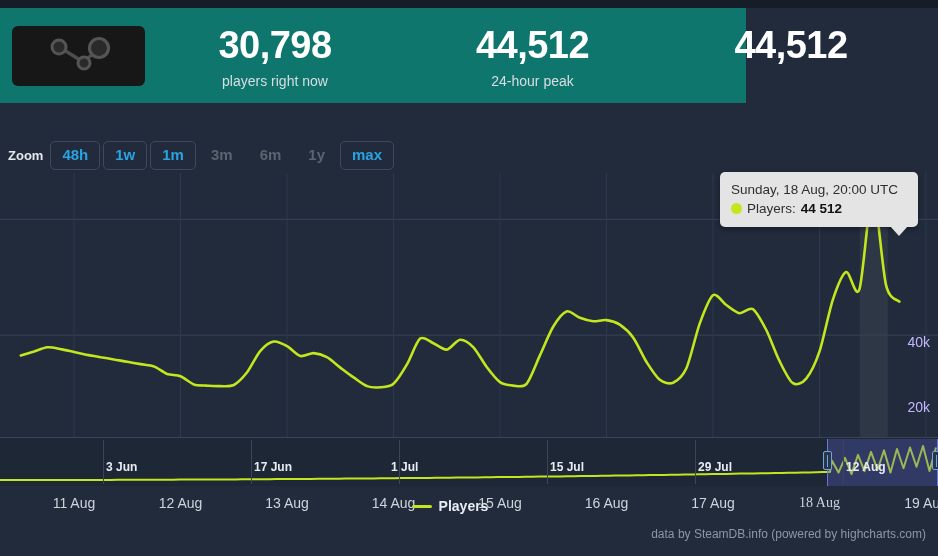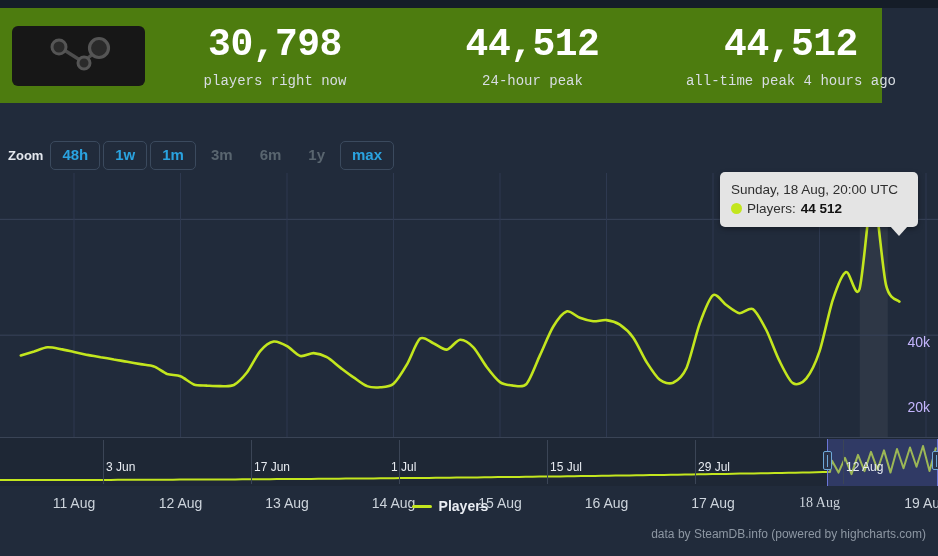--- a/index.html
+++ b/index.html
@@ -16,25 +16,24 @@
   }
   
   .top-strip {
     position: absolute; left: 0; top: 0;
     width: 938px; height: 8px;
     background: #151d28;
   }
   
   .header {
     position: absolute; left: 0; top: 8px;
-    width: 882px; height: 95px;
-    background: #4d7c0f;
+    width: 746px; height: 95px;
+    background: #0f766e;
     display: flex;
     align-items: center;
-    font-family: Liberation Mono, monospace;
   }
   .logo-box {
     position: absolute; left: 12px; top: 18px;
     width: 133px; height: 60px;
     background: #171717;
     border-radius: 6px;
     display: flex; align-items: center; justify-content: center;
   }
   .logo-box svg { display: block; }
   .stat {
@@ -167,20 +166,21 @@
     border-right: 9px solid transparent;
     border-top: 10px solid #e4e4e4;
   }
 
   
   .navigator {
     position: absolute; left: 0; top: 334px;
     width: 938px; height: 49px;
     background: #1e2735;
     border-top: 1px solid #3a4456;
+    font-weight: bold;
   }
   .nav-inner { position: absolute; inset: 0; }
   .nav-xlab {
     position: absolute;
     font-size: 12px;
     color: #e8ecf2;
     top: 22px;
     white-space: nowrap;
   }
   .nav-grid {
@@ -262,21 +262,20 @@
       <div class="lbl">players right now</div>
     </div>
 
     <div class="stat" id="stat-24h">
       <div class="num">44,512</div>
       <div class="lbl">24-hour peak</div>
     </div>
 
     <div class="stat" id="stat-all">
       <div class="num">44,512</div>
-      <div class="lbl">all-time peak 4 hours ago</div>
     </div>
   </div>
 
   <div class="watermark">SteamDB.info</div>
 
   <div class="chart-wrap">
 
     <div class="rangesel">
       <span class="rs-label">Zoom</span>
       <button class="rs-btn">48h</button>

